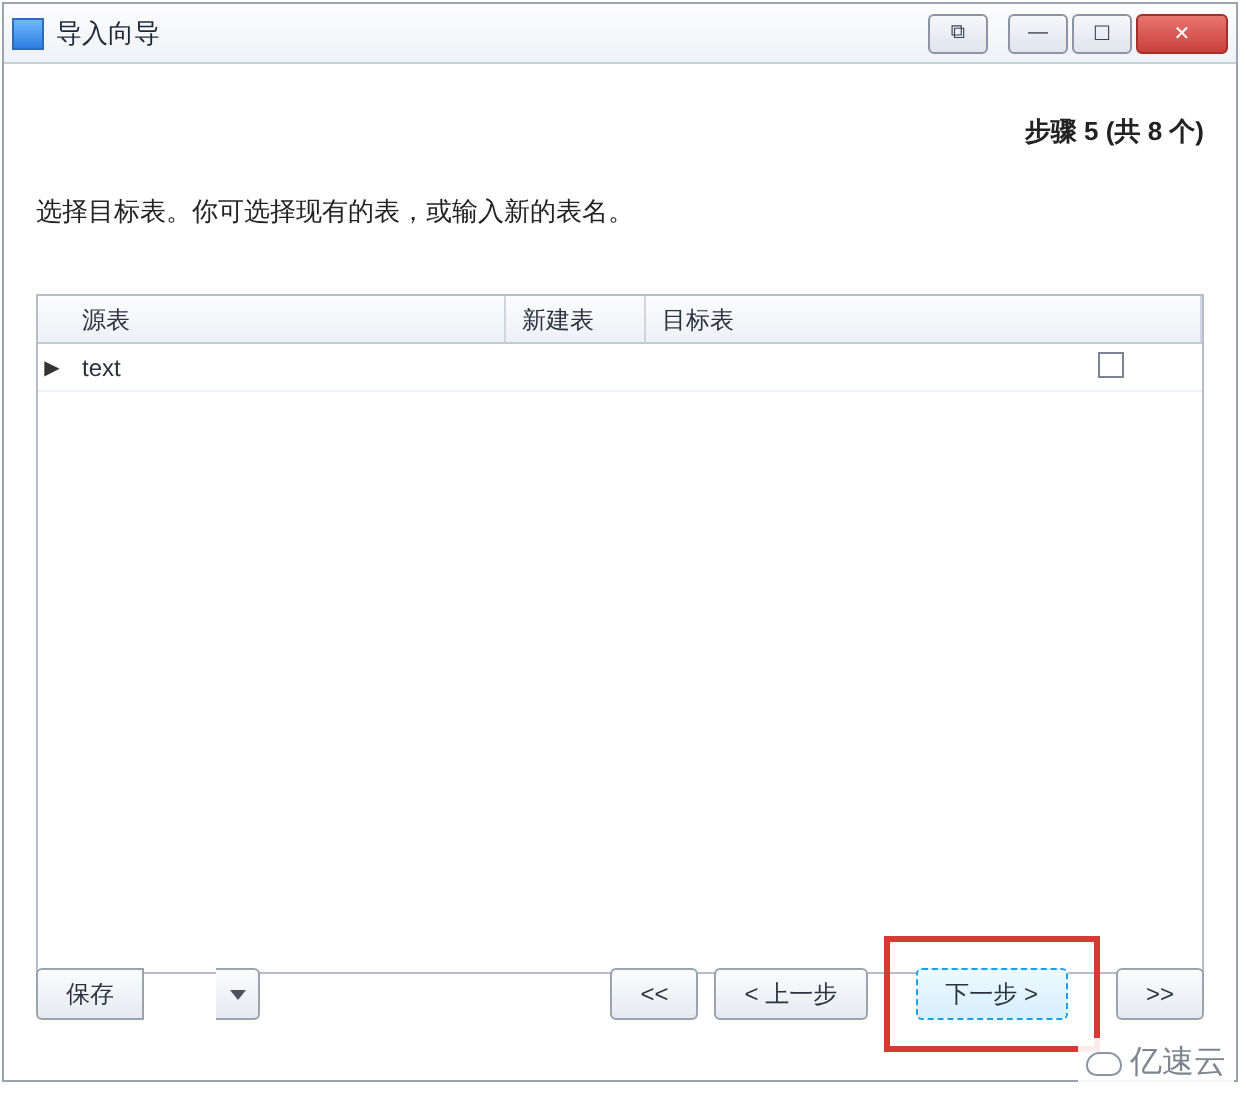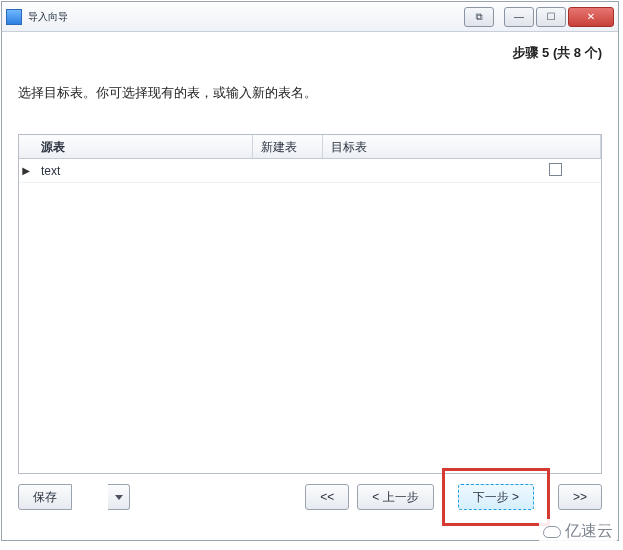--- a/index.html
+++ b/index.html
@@ -28,47 +28,47 @@
     align-items: center;
     padding: 0 4px;
     position: relative;
   }
   .titlebar .app-icon {
     width: 16px; height: 16px;
     background: linear-gradient(#6fb7ff, #2d7fe0);
     border: 1px solid #2d6bb8;
     margin-right: 6px;
   }
-  .titlebar .title { color: #1b2838; font-size: 10px; flex: 1; }
+  .titlebar .title { color: #1b2838; font-size: 13px; flex: 1; }
   .win-controls { display: flex; gap: 2px; }
   .win-btn {
     width: 30px; height: 20px;
     border: 1px solid #8a94a3;
     background: linear-gradient(#f5f7fa,#e0e5ec);
     border-radius: 3px;
     display: flex; align-items: center; justify-content: center;
     font-family: Arial; font-size: 10px; color: #3b4452;
     cursor: pointer;
   }
   .win-btn.restore { margin-right: 8px; }
   .win-btn.close { background: linear-gradient(#e77570,#c8403b); color:#fff; border-color:#a32e2a; width: 46px; }
   .content { position: relative; padding: 8px 16px 0 16px; height: calc(100% - 30px); }
-  .step-indicator { text-align: right; font-weight: bold; color: #222; font-size: 13px; margin-top: 4px; }
+  .step-indicator { text-align: right; font-weight: bold; color: #222; font-size: 13px; margin-top: 17px; }
   .instruction { margin-top: 22px; color: #222; font-size: 13px; }
   .grid {
     margin-top: 32px;
     border: 1px solid #b6bdc8;
     height: 340px;
     background: #fff;
   }
   .grid-header { display: flex; background: linear-gradient(#fdfdfe,#edf0f5); border-bottom: 1px solid #c2c9d3; height: 24px; }
   .grid-header .col { border-right: 1px solid #d0d6df; padding: 4px 8px; color: #2a3240; }
   .grid-row { display: flex; height: 24px; border-bottom: 1px solid #eef1f5; align-items: center; }
   .grid-row .cell { padding: 2px 8px; color: #2a3240; }
-  .col-src { width: 220px; font-weight: bold; }
+  .col-src { width: 220px; }
   .col-tgt { flex: 1; }
   .col-new { width: 70px; text-align: left; }
   .row-marker { width: 14px; display:flex; align-items:center; justify-content:center; color:#333; font-size:10px; }
   .checkbox {
     width: 13px; height: 13px;
     border: 1px solid #7b8494;
     background: #fff; display: inline-block; margin-left: 10px;
     cursor:pointer;
   }
   .footer {

